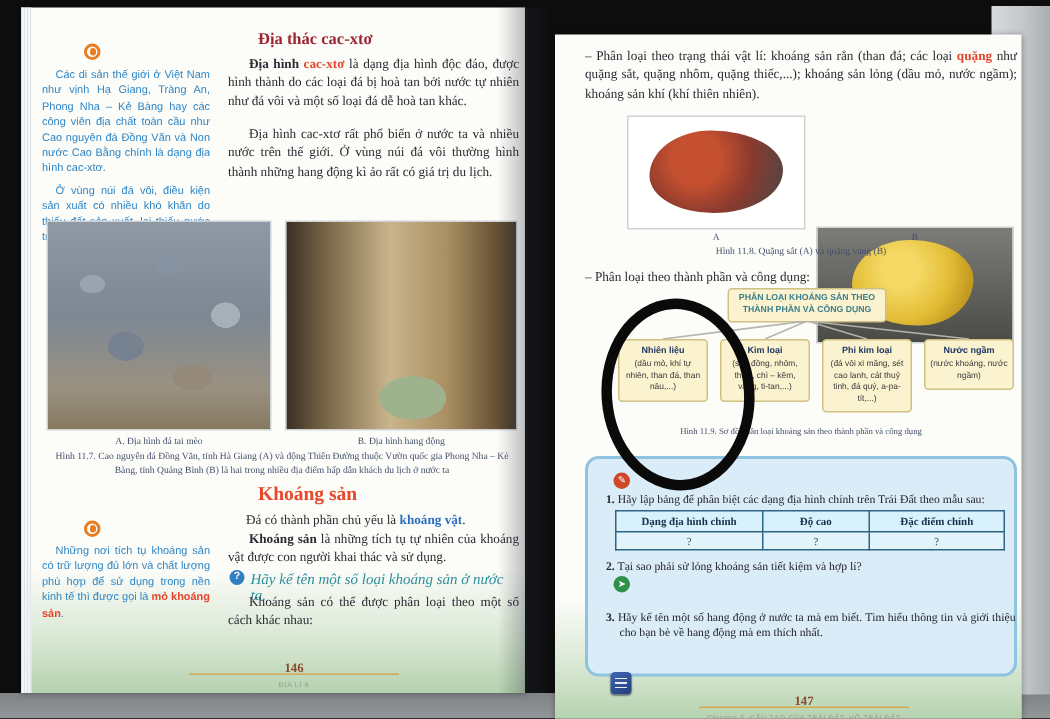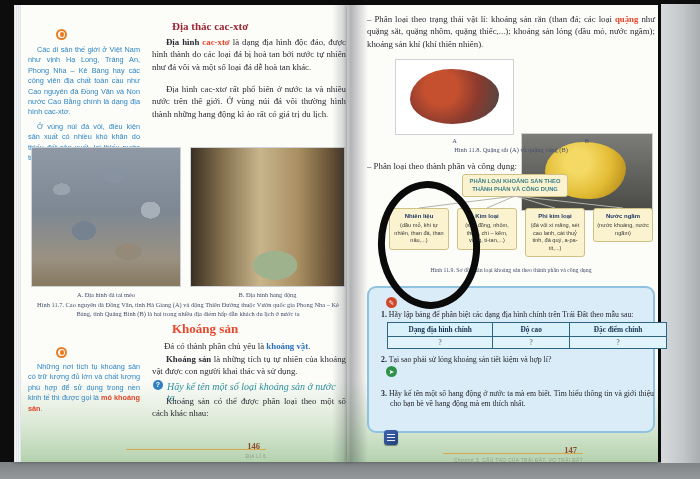--- a/index.html
+++ b/index.html
@@ -5,21 +5,21 @@
   html,body{margin:0;padding:0;}
   body{width:700px;height:479px;position:relative;overflow:hidden;background:#0d0d0d;
        font-family:"Liberation Serif",serif;-webkit-font-smoothing:antialiased;}
   .abs{position:absolute;}
   
   .bottom-strip{left:0;top:462px;width:700px;height:17px;background:linear-gradient(180deg,#7e8284,#94989a);}
   .right-strip{left:661px;top:4px;width:39px;height:459px;background:linear-gradient(90deg,#d8dbdd 0%,#c3c7c9 55%,#a9adaf 100%);}
   
   .page{background:#fcfcf9;top:5px;height:457px;box-shadow:0 0 4px rgba(0,0,0,.35);}
   .page-left{left:14px;width:336px;}
-  .page-right{left:347px;width:311px;}
+  .page-right{left:370px;width:311px;margin-top:18px;}
   .page-edge{left:14px;top:5px;width:7px;height:457px;background:repeating-linear-gradient(90deg,#dfe4e9 0 1px,#f2f4f6 1px 2px);}
   .gutter{left:332px;top:5px;width:36px;height:457px;background:linear-gradient(90deg,rgba(0,0,0,0) 0%,rgba(50,55,65,.28) 45%,rgba(35,40,50,.34) 52%,rgba(0,0,0,0) 100%);pointer-events:none;}
   .green-band{left:0;bottom:0;width:100%;height:82px;
       background:linear-gradient(180deg,rgba(186,214,180,0) 0%,rgba(176,208,168,.45) 55%,rgba(163,199,156,.8) 100%);}
   .just{text-align:justify;}
   .sidebar-note{width:112px;font-family:"Liberation Sans",sans-serif;font-size:7.3px;line-height:10.4px;color:#2f86c5;text-align:justify;}
   .sidebar-note p{margin:0 0 4px 0;text-indent:9px;}
   .info-icon{width:11px;height:11px;border-radius:50%;background:#fff;border:2px solid #e87d22;box-sizing:border-box;}
   .info-icon i{display:block;width:4px;height:5px;background:#e87d22;margin:1px auto 0;border-radius:2px;}
   .h-karst{font-size:11px;font-weight:bold;color:#9c2433;}
@@ -28,21 +28,21 @@
   .body-p .ind{text-indent:14px;display:block;}
   .red{color:#e4452a;}
   .blue-b{color:#2b6fc0;font-weight:bold;}
   .bold{font-weight:bold;}
   .photo{border:1px solid #cfd2d4;box-sizing:border-box;}
   .fig-label{font-size:6.4px;color:#44506b;text-align:center;}
   .fig-cap{font-size:6.4px;color:#44506b;text-align:center;line-height:8.6px;}
   .q-icon{width:10px;height:10px;border-radius:50%;background:#2f7fc1;color:#fff;font-family:"Liberation Sans",sans-serif;
           font-size:7px;font-weight:bold;text-align:center;line-height:10px;}
   .q-text{font-size:10px;font-style:italic;color:#2e8f9c;}
-  .footer{text-align:right;}
+  .footer{text-align:center;}
   .footer .num{font-size:8.5px;font-weight:bold;color:#8a4a2e;display:inline-block;padding:0 6px;}
   .footer .rule{height:1px;background:#d9a84e;margin-top:-4px;}
   .footer .lbl{font-size:4.6px;color:#8f9b8d;letter-spacing:.5px;margin-top:4px;font-family:"Liberation Sans",sans-serif;}
   
   .ybox{background:#fbf3cf;border:1px solid #cfc083;border-radius:3px;box-sizing:border-box;font-family:"Liberation Sans",sans-serif;}
   .root-box{text-align:center;font-size:5.8px;line-height:7.6px;color:#3b7f8c;font-weight:bold;padding:3px 2px;}
   .node{width:60px;padding:4px 3px;font-size:5.6px;line-height:7.4px;text-align:center;}
   .node .t{font-weight:bold;color:#1f3864;display:block;margin-bottom:2px;font-size:6px;}
   .node .d{color:#3a3a3a;display:block;}
   .dia-cap{font-size:5.8px;color:#44506b;text-align:center;}
@@ -51,21 +51,21 @@
   .ex-q{font-size:7.8px;line-height:10.3px;color:#24242c;}
   .ex-q .n{font-weight:bold;}
   .hang{padding-left:9px;text-indent:-9px;}
   .notebook-icon{width:14px;height:15px;border-radius:3px;background:linear-gradient(145deg,#3f66b4,#223f77);
       box-shadow:0 1px 1px rgba(0,0,0,.4);position:relative;}
   .notebook-icon i{position:absolute;left:3px;right:3px;top:4px;height:7px;
       background:repeating-linear-gradient(180deg,#e8edf5 0 1px,rgba(0,0,0,0) 1px 3px);}
   .dot-icon{width:11px;height:11px;border-radius:50%;color:#fff;font-size:6.5px;line-height:11px;text-align:center;font-family:"Liberation Sans",sans-serif;}
   .practice{background:#d0482c;}
   .apply{background:#2f9149;}
-  table.ex{border-collapse:collapse;width:280px;font-size:7.2px;}
+  table.ex{border-collapse:collapse;width:260px;font-size:7.2px;}
   table.ex th{border:1px solid #2f6584;background:#d9f1fa;color:#15304c;font-weight:bold;padding:2px 2px;font-size:7.3px;}
   table.ex td{border:1px solid #2f6584;background:#e2f4fb;color:#444;text-align:center;padding:1.5px 2px;}
   
   .annotation{border:7px solid #0a0a0a;border-radius:50%;transform:rotate(-4deg);z-index:40;}
   
   .karst-art{background:
       radial-gradient(14px 10px at 20% 30%,#9aa4ae 0 60%,rgba(0,0,0,0) 61%),
       radial-gradient(18px 12px at 55% 20%,#8793a1 0 60%,rgba(0,0,0,0) 61%),
       radial-gradient(16px 14px at 80% 45%,#a7b0b8 0 60%,rgba(0,0,0,0) 61%),
       radial-gradient(20px 16px at 35% 60%,#76828f 0 60%,rgba(0,0,0,0) 61%),
@@ -90,21 +90,21 @@
 <div class="abs bottom-strip"></div>
 <div class="abs right-strip"></div>
 
 <div class="abs page page-left">
   <div class="abs green-band"></div>
 
   <div class="abs info-icon" style="left:42px;top:24px;">
       <i></i>
     </div>
   <div class="abs sidebar-note" style="left:14px;top:40px;">
-    <p>Các di sản thế giới ở Việt Nam như vịnh Hạ Long, Tràng An, Phong Nha – Kẻ Bàng hay các công viên địa chất toàn cầu như Cao nguyên đá Đồng Văn và Non nước Cao Bằng chính là dạng địa hình cac-xtơ.</p>
+    <p>Các di sản thế giới ở Việt Nam như vịnh Hạ Giang, Tràng An, Phong Nha – Kẻ Bàng hay các công viên địa chất toàn cầu như Cao nguyên đá Đồng Văn và Non nước Cao Bằng chính là dạng địa hình cac-xtơ.</p>
     <p>Ở vùng núi đá vôi, điều kiện sản xuất có nhiều khó khăn do thiếu đất sản xuất, lại thiếu nước trong mùa ít mưa.</p>
   </div>
 
   <div class="abs h-karst" style="left:158px;top:15px;">Địa thác cac-xtơ</div>
   <div class="abs body-p just" style="left:138px;top:31px;">
     <span class="ind"><span class="bold">Địa hình </span><span class="red bold">cac-xtơ</span><span> là dạng địa hình độc đáo, được hình thành do các loại đá bị hoà tan bởi nước tự nhiên như đá vôi và một số loại đá dễ hoà tan khác.</span></span>
   </div>
   <div class="abs body-p just" style="left:138px;top:78px;">
     <span class="ind">Địa hình cac-xtơ rất phổ biến ở nước ta và nhiều nước trên thế giới. Ở vùng núi đá vôi thường hình thành những hang động kì ảo rất có giá trị du lịch.</span>
   </div>

